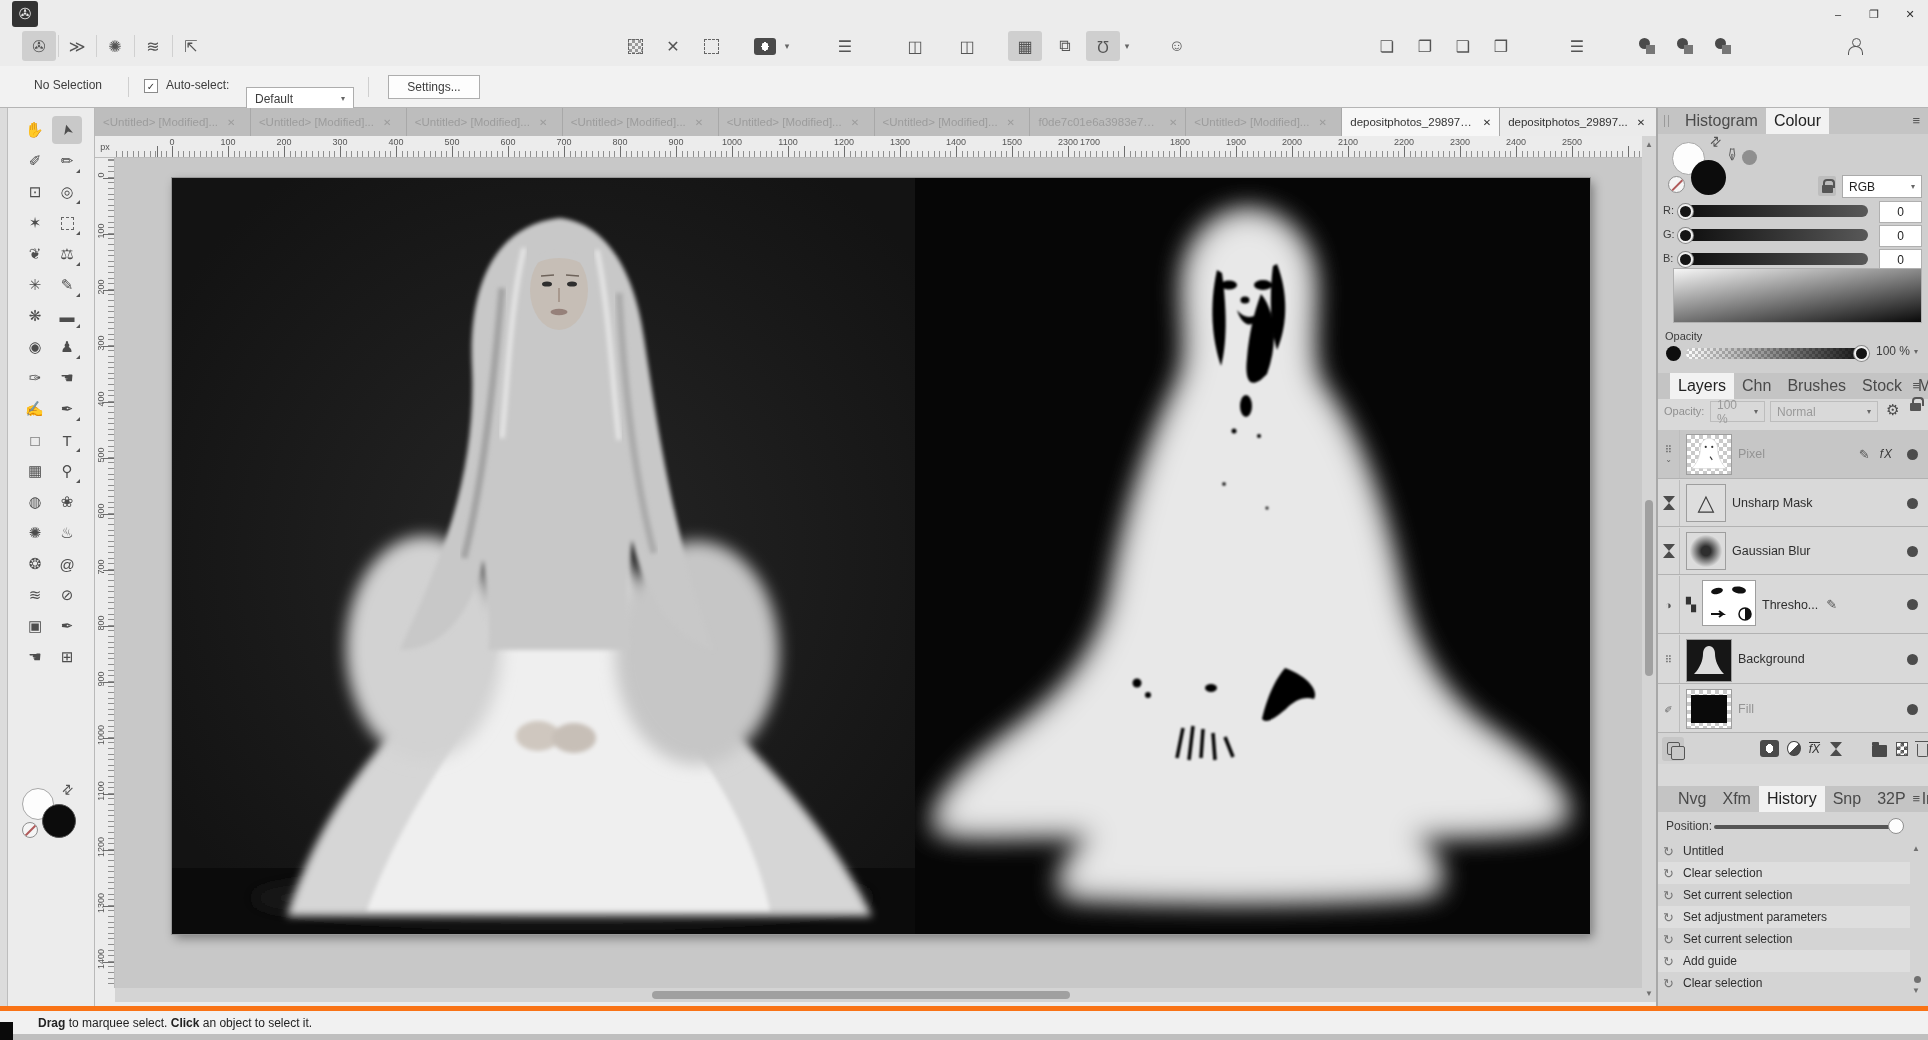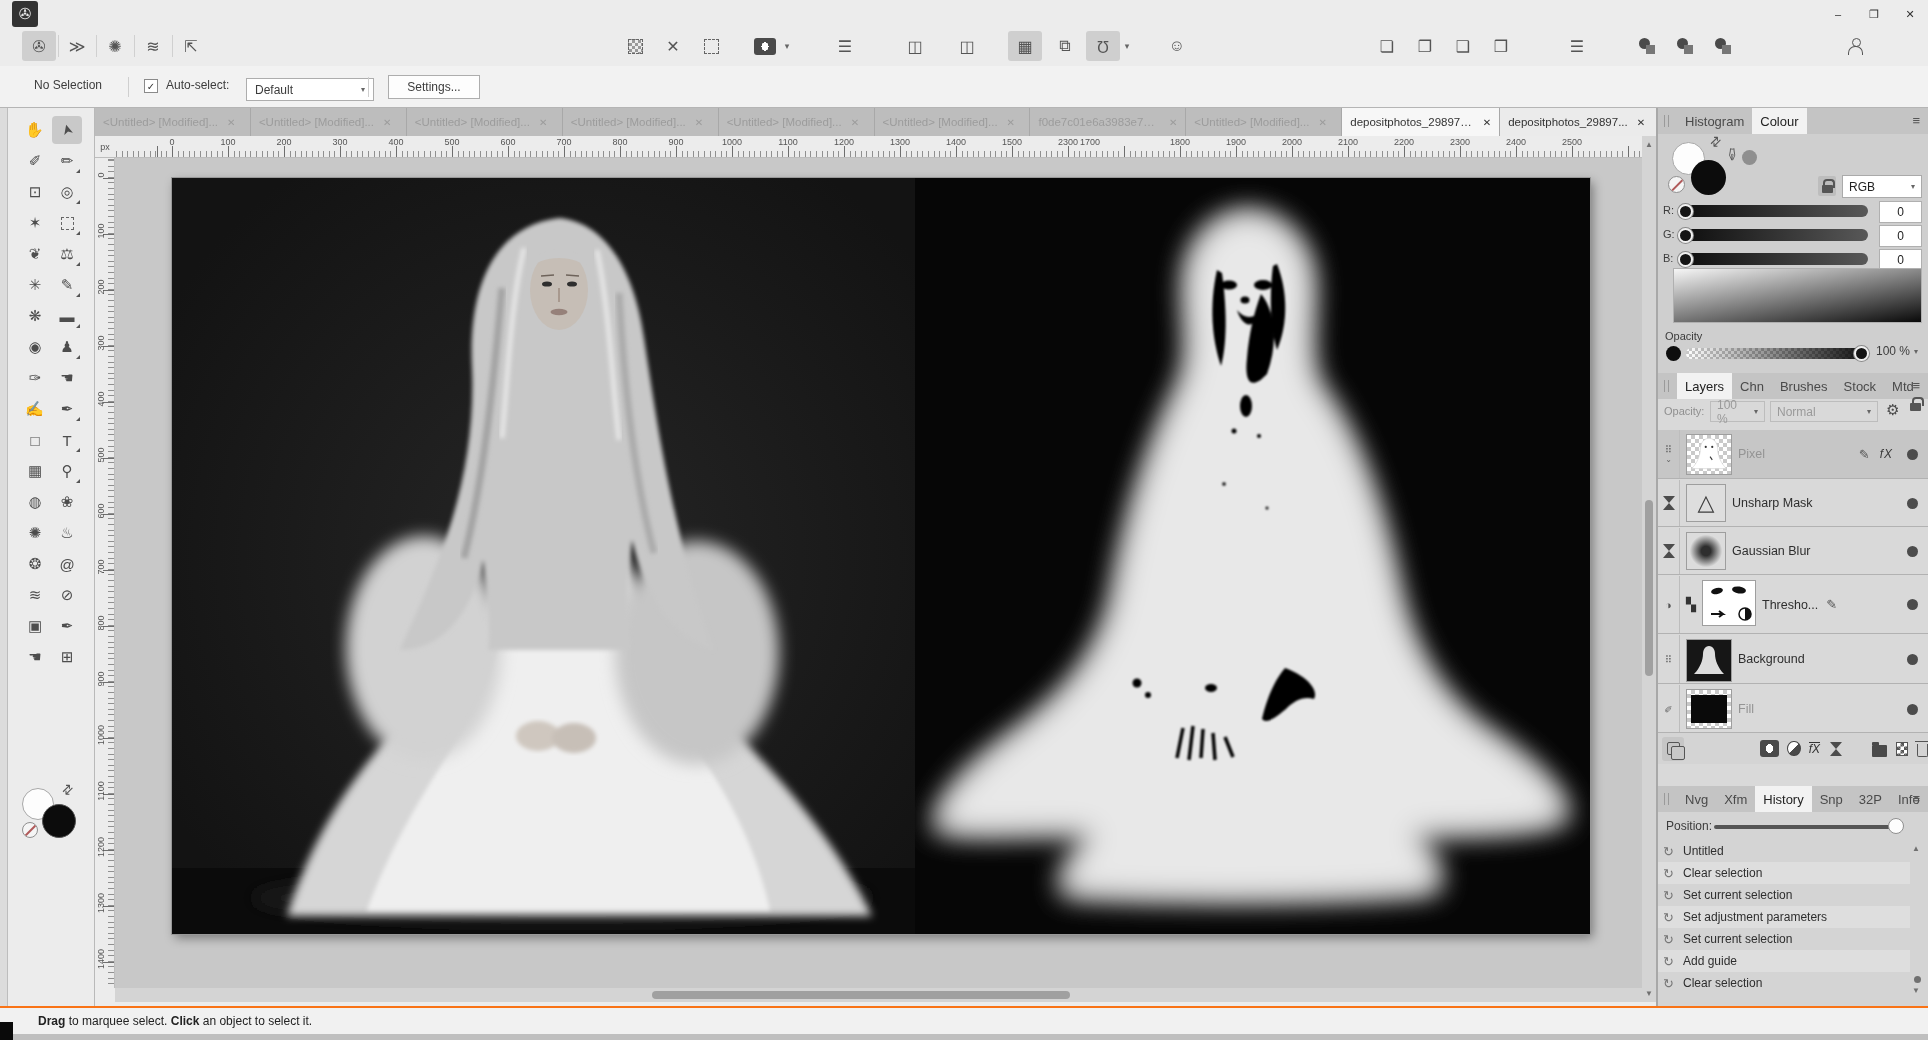--- a/index.html
+++ b/index.html
@@ -86,21 +86,21 @@
   #vscroll { position:absolute; left:1642px; top:136px; width:14px; height:866px; background:#d4d4d4; }
   #vscroll .thumb { position:absolute; left:3px; top:364px; width:8px; height:176px; background:#a0a0a0; border-radius:4px; }
   .scr-arrow { position:absolute; font-size:8px; color:#707070; left:3px; }
   #canvasdivider { position:absolute; left:1656px; top:108px; width:2px; height:898px; background:#a8a8a8; }
 
   
   .panel { position:absolute; left:1658px; width:270px; background:#cfcfcf; }
   .p-header { position:absolute; left:0; top:0; width:270px; height:26px; background:#c4c4c4; display:flex; align-items:center; }
   .p-grip { width:7px; height:12px; margin:0 6px 0 6px;
     background:repeating-linear-gradient(90deg,#9a9a9a 0 1.5px,transparent 1.5px 4px); }
-  .p-tab { padding:0 8px; height:26px; display:flex; align-items:center; font-size:13px; color:#4a4a4a; }
+  .p-tab { padding:0 8px; height:26px; display:flex; align-items:center; font-size:16px; color:#4a4a4a; }
   .p-tab.on { background:#f2f2f2; color:#222; }
   .p-burger { position:absolute; right:8px; top:5px; font-size:13px; color:#555; }
   .slider-track { position:absolute; height:12px; border-radius:6px; background:linear-gradient(90deg,#0c0c0c,#585858); }
   .slider-thumb { position:absolute; width:15px; height:15px; border-radius:50%; background:#141414;
     border:2px solid #f0f0f0; box-shadow:0 0 0 1px #8a8a8a; }
   .valbox { position:absolute; width:43px; height:22px; background:#fff; border:1px solid #b0b0b0;
     display:flex; align-items:center; justify-content:center; font-size:12px; color:#222; }
   .checker { background-image:linear-gradient(45deg,#c9c9c9 25%,transparent 25%,transparent 75%,#c9c9c9 75%),
     linear-gradient(45deg,#c9c9c9 25%,transparent 25%,transparent 75%,#c9c9c9 75%);
     background-size:8px 8px; background-position:0 0,4px 4px; background-color:#fff; }
@@ -159,21 +159,21 @@
   .ic-boolsq::before { content:""; position:absolute; left:0; top:0; width:11px; height:11px; border-radius:50%; background:#4a4a4a; }
   .ic-boolsq::after { content:""; position:absolute; right:0; bottom:0; width:9px; height:9px; background:#777; }
 
   
   .hrow { position:absolute; left:0; width:252px; height:22px; display:flex; align-items:center; font-size:12px; color:#2e2e2e; }
   .hrow .hic { width:14px; margin:0 6px 0 5px; color:#777; font-size:13px; }
   .hrow.alt { background:#dedede; }
 
   
   #statusbar { position:absolute; left:0; top:1006px; width:1928px; height:28px; background:#f1f1f1;
-    border-top:2px solid #f97316; display:flex; align-items:center; padding-left:38px; font-size:12px; color:#222; }
+    border-top:5px solid #f97316; display:flex; align-items:center; padding-left:38px; font-size:12px; color:#222; }
   #statusstrip { position:absolute; left:0; top:1034px; width:1928px; height:6px; background:#bfbfbf; }
   #blacksq { position:absolute; left:0; top:1022px; width:13px; height:18px; background:#0a0a0a; }
   b { font-weight:bold; }
 </style>
 </head>
 <body>
 
 <div id="titlebar">
   <div id="appicon" class="ctr">✇</div>
   <div id="winctl">
@@ -235,21 +235,21 @@
     <div class="tb-btn" style="left: 1838px;">
       <span class="ic-person"></span>
     </div>
   </div>
 
 <div id="contextbar">
   <div class="abs" style="left:34px; top:12px; color:#3c3c3c;">No Selection</div>
   <div class="cb-divider" style="left:128px;"></div>
   <div class="cb-checkbox ctr" style="left:144px; top:13px;">✓</div>
   <div class="abs" style="left:166px; top:12px;">Auto-select:</div>
-  <div class="cb-select" style="left:246px; top:12px; width:128px;">
+  <div class="cb-select" style="left:246px; top:21px; width:108px;">
     <span>Default</span>
       <span class="chev">▾</span>
   </div>
   <div class="cb-divider" style="left:368px;"></div>
   <div class="cb-btn" style="left:286px; top:9px; width:92px; left:388px;">Settings...</div>
 </div>
 
 <div id="doctabs">
     <div class="dtab ghost" style="width: 156px;">
       <span class="lbl">&lt;Untitled&gt; [Modified]...</span>

